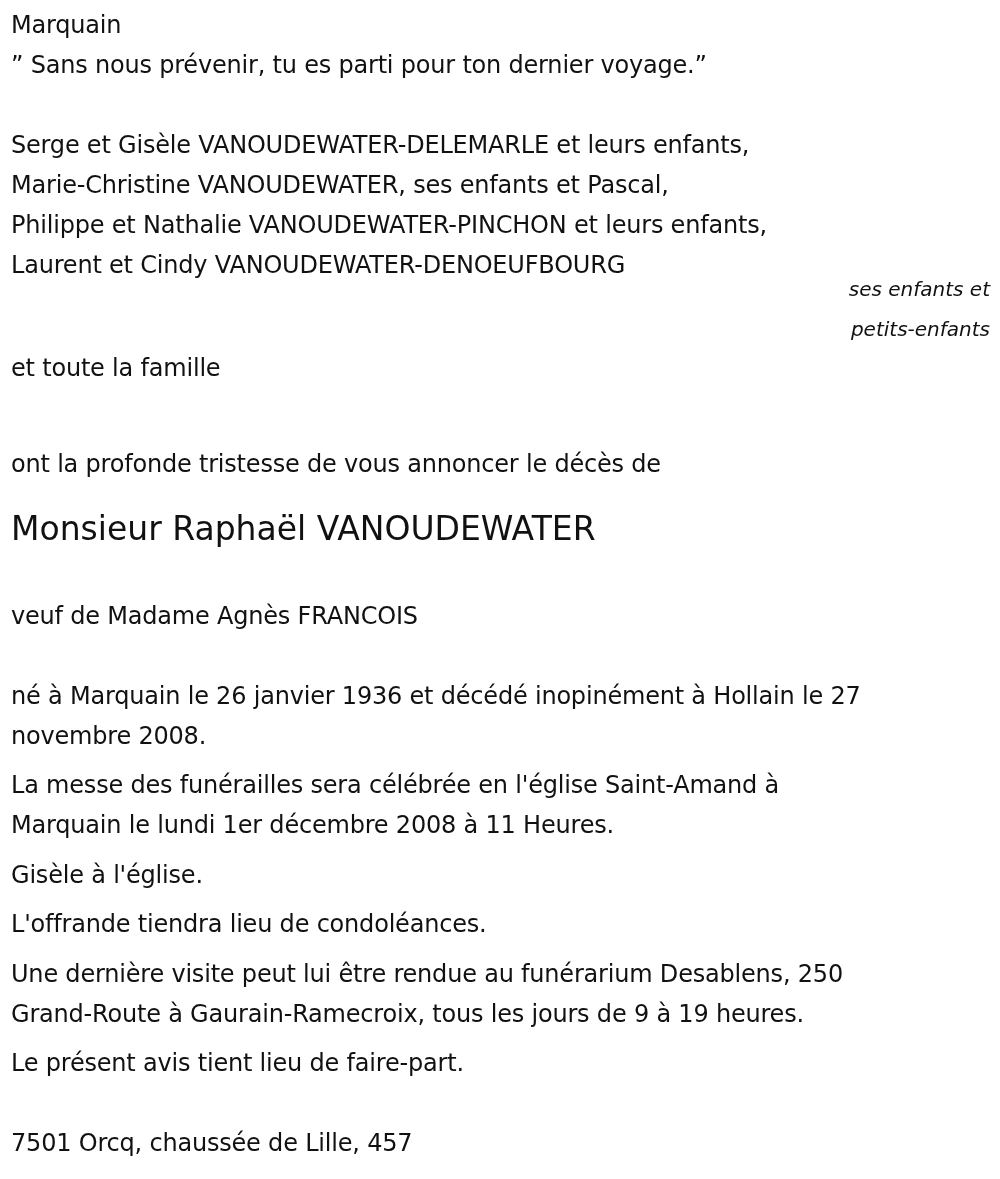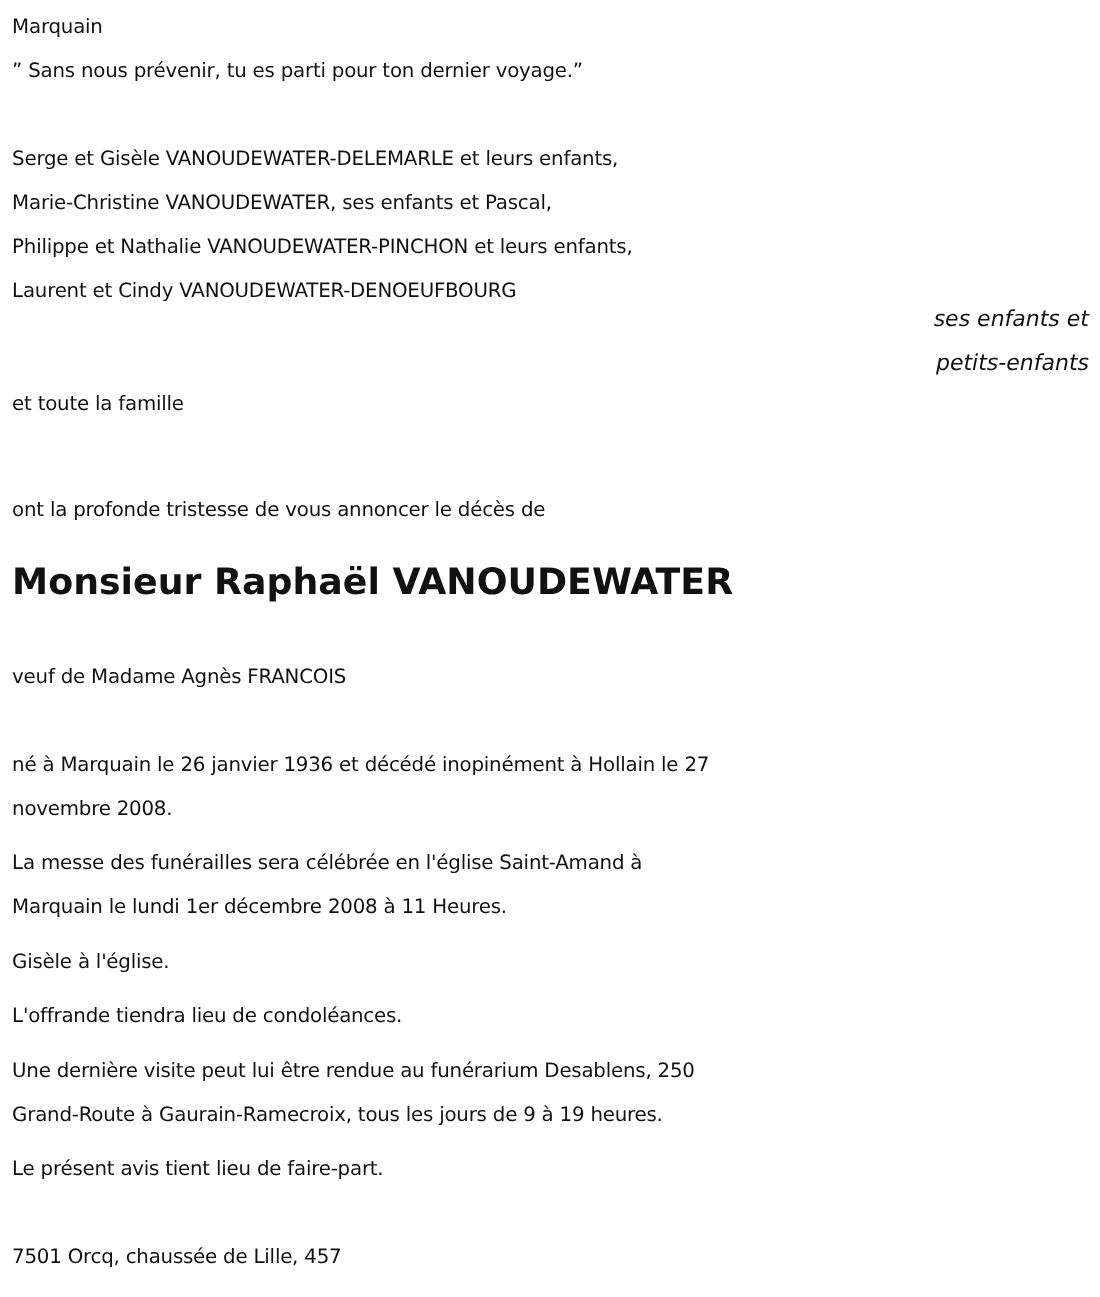--- a/index.html
+++ b/index.html
@@ -4,24 +4,24 @@
   <style>
     html, body { margin: 0; padding: 0; background: #ffffff; }
     body {
       width: 1000px; height: 1179px; position: relative; overflow: hidden;
       font-family: "DejaVu Sans", "Liberation Sans", sans-serif;
       color: #111111;
     }
     .doc { position: absolute; left: 11px; top: 0; width: 980px; }
     .line {
       position: absolute; left: 0; white-space: nowrap;
-      font-size: 18px; line-height: 40px; letter-spacing: -0.2px;
+      font-size: 24px; line-height: 40px; letter-spacing: -0.2px;
     }
     .bold { font-weight: normal; }
-    .title { font-size: 33px; font-weight: bold; line-height: 48px; letter-spacing: 0px; }
+    .title { font-size: 33px; font-weight: normal; line-height: 48px; letter-spacing: 0px; }
     .right { position: absolute; right: 10px; white-space: nowrap; font-size: 20px; font-style: italic; line-height: 40px; }
   </style>
 </head>
 <body>
 
 <div class="doc">
   <div class="line" style="top:5px">Marquain</div>
   <div class="line bold" style="top:45px">” Sans nous prévenir, tu es parti pour ton dernier voyage.”</div>
 
   <div class="line" style="top:125px">Serge et Gisèle VANOUDEWATER-DELEMARLE et leurs enfants,</div>

